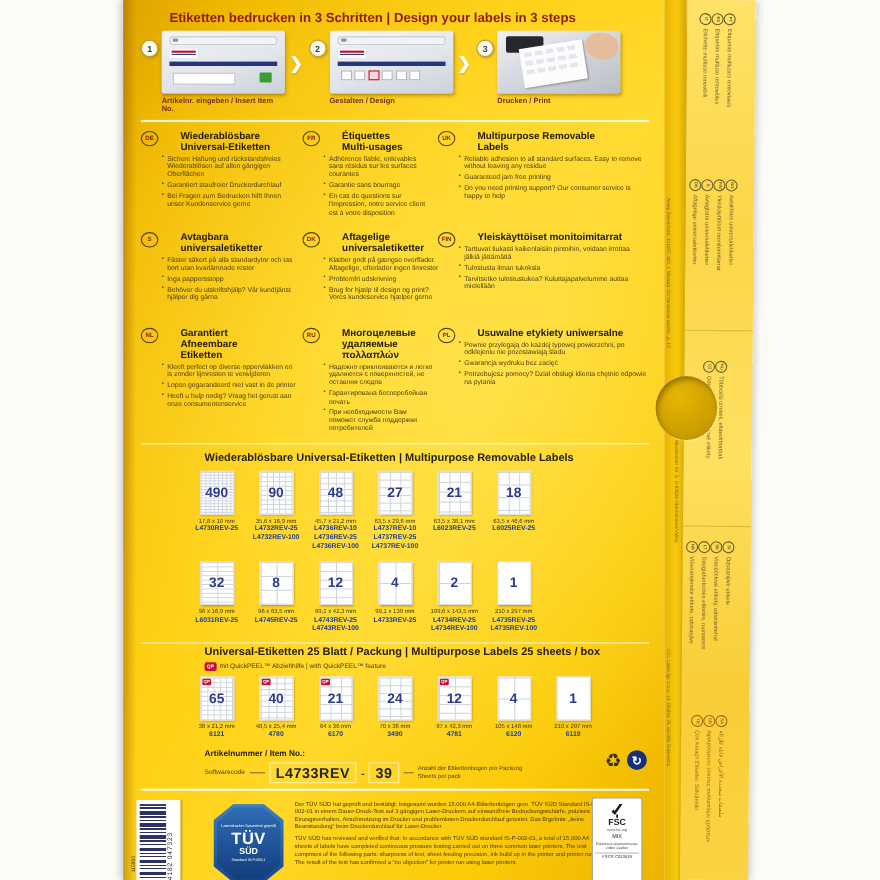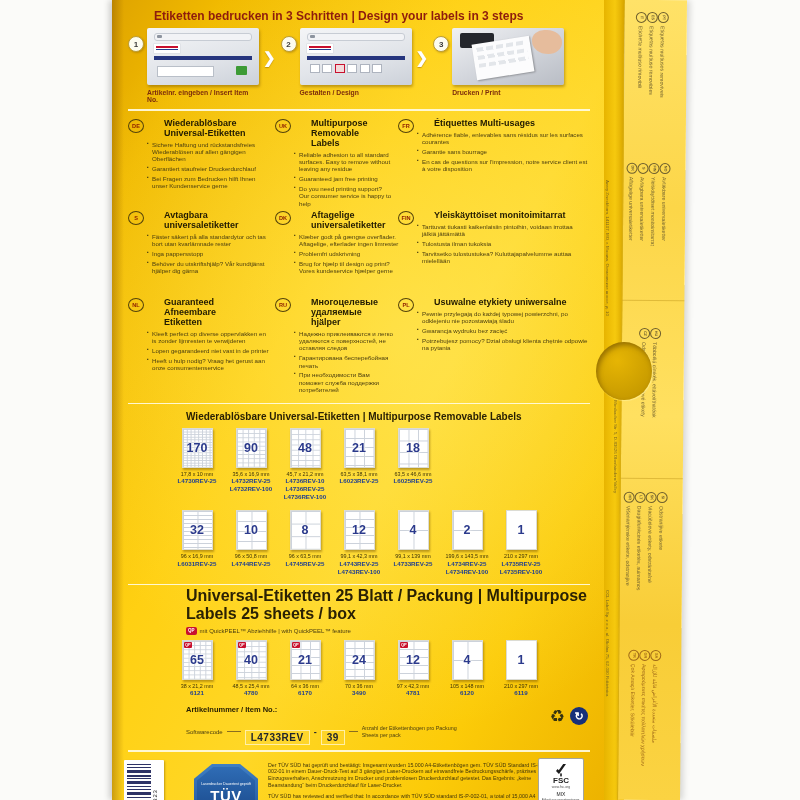--- a/index.html
+++ b/index.html
@@ -67,32 +67,32 @@
   .sheet.blank{background-image:none;}
   .cnt{position:absolute;inset:0;display:flex;align-items:center;justify-content:center;
     font-size:12.5px;font-weight:bold;color:#2b3a8c;text-shadow:0 0 2px #fff,0 0 4px #fff;}
   .qptag{position:absolute;top:1px;left:1px;background:#c8102e;color:#fff;font-size:4px;font-weight:bold;
     padding:1px 1.5px;border-radius:1px;line-height:1;}
   .psize{font-size:5.4px;color:#3c3208;margin-top:3px;line-height:1.2;}
   .pcode{font-size:6.2px;font-weight:bold;color:#23418f;line-height:1.28;}
 
   
   .trytitle{font-size:10.5px;font-weight:bold;color:#2a2104;margin:8px 0 1px 74px;}
-  .trysub{font-size:16px;font-weight:bold;color:#2a2104;margin:2px 0 4px 74px;}
+  .trysub{font-size:10px;font-weight:bold;color:#2a2104;margin:2px 0 4px 74px;}
   .qpnote{display:flex;align-items:center;gap:3px;font-size:6px;color:#4e4010;margin:0 0 5px 74px;}
   .qpnote .qpic{background:#c8102e;color:#fff;font-size:4.5px;font-weight:bold;padding:1.5px 2px;border-radius:2px;line-height:1;}
 
   
   .itemwrap{display:flex;justify-content:space-between;align-items:flex-start;margin:8px 16px 0 74px;}
   .item-label{font-size:7.5px;font-weight:bold;color:#2a2104;margin-bottom:4px;}
   .codeline{display:flex;align-items:center;gap:4px;}
   .softlabel{font-size:6px;color:#4e4010;}
   .hline{width:14px;height:0;border-top:1px solid #8a6d20;}
   .hline.short{width:9px;}
-  .codebox,.qtybox{border:1.2px solid #fff0a8;padding:1px 5px;font-size:10px;font-weight:bold;color:#20252e;letter-spacing:.5px;background:rgba(255,255,255,.06);margin-top:12px;}
+  .codebox,.qtybox{border:1.2px solid #fff0a8;padding:1px 5px;font-size:13px;font-weight:bold;color:#20252e;letter-spacing:.5px;background:rgba(255,255,255,.06);}
   .dashsep{font-size:9px;font-weight:bold;color:#20252e;}
   .qtynotes{font-size:5.4px;color:#4e4010;line-height:1.25;}
   .eco{display:flex;align-items:center;gap:5px;margin-top:2px;}
   .recycle{font-size:17px;color:#35330f;line-height:1;}
   .greendot{width:18px;height:18px;border-radius:50%;background:#17307a;color:#fff;display:flex;align-items:center;justify-content:center;font-size:11px;font-weight:bold;}
 
   
   .bottom{position:relative;height:92px;margin:6px 14px 0 6px;}
   .barcode{position:absolute;left:6px;top:2px;width:40px;height:88px;background:#fff;border-radius:1px;
     box-shadow:1px 1px 2px rgba(110,75,0,.4);display:flex;}
@@ -213,42 +213,42 @@
         <div>
             <h3>Wiederablösbare Universal-Etiketten</h3>
           <ul>
             <li>Sichere Haftung und rückstandsfreies Wiederablösen auf allen gängigen Oberflächen</li>
             <li>Garantiert staufreier Druckerdurchlauf</li>
             <li>Bei Fragen zum Bedrucken hilft Ihnen unser Kundenservice gerne</li>
           </ul>
           </div>
       </div>
       <div class="lang">
+        <span class="badge">FR</span>
+        <div>
+            <h3>Étiquettes Multi-usages</h3>
+          <ul>
+            <li>Adhérence fiable, enlevables sans résidus sur les surfaces courantes</li>
+            <li>Garantie sans bourrage</li>
+            <li>En cas de questions sur l'impression, notre service client est à votre disposition</li>
+          </ul>
+          </div>
+      </div>
+      <div class="lang">
         <span class="badge">UK</span>
         <div>
             <h3>Multipurpose Removable Labels</h3>
           <ul>
             <li>Reliable adhesion to all standard surfaces. Easy to remove without leaving any residue</li>
             <li>Guaranteed jam free printing</li>
             <li>Do you need printing support? Our consumer service is happy to help</li>
           </ul>
           </div>
       </div>
       <div class="lang">
-        <span class="badge">FR</span>
-        <div>
-            <h3>Étiquettes Multi-usages</h3>
-          <ul>
-            <li>Adhérence fiable, enlevables sans résidus sur les surfaces courantes</li>
-            <li>Garantie sans bourrage</li>
-            <li>En cas de questions sur l'impression, notre service client est à votre disposition</li>
-          </ul>
-          </div>
-      </div>
-      <div class="lang">
         <span class="badge">S</span>
         <div>
             <h3>Avtagbara universaletiketter</h3>
           <ul>
             <li>Fäster säkert på alla standardytor och tas bort utan kvarlämnade rester</li>
             <li>Inga pappersstopp</li>
             <li>Behöver du utskriftshjälp? Vår kundtjänst hjälper dig gärna</li>
           </ul>
           </div>
       </div>
@@ -270,32 +270,32 @@
           <ul>
             <li>Tarttuvat tiukasti kaikenlaisiin pintoihin, voidaan irrottaa jälkiä jättämättä</li>
             <li>Tulostusta ilman tukoksia</li>
             <li>Tarvitsetko tulostustukea? Kuluttajapalvelumme auttaa mielellään</li>
           </ul>
           </div>
       </div>
       <div class="lang">
         <span class="badge">NL</span>
         <div>
-            <h3>Guaranteed Afneembare Etiketten</h3>
+            <h3>Garantiert Afneembare Etiketten</h3>
           <ul>
             <li>Kleeft perfect op diverse oppervlakken en is zonder lijmresten te verwijderen</li>
             <li>Lopen gegarandeerd niet vast in de printer</li>
             <li>Heeft u hulp nodig? Vraag het gerust aan onze consumentenservice</li>
           </ul>
           </div>
       </div>
       <div class="lang">
         <span class="badge">RU</span>
         <div>
-            <h3>Многоцелевые удаляемые hjälper</h3>
+            <h3>Многоцелевые удаляемые πολλαπλών</h3>
           <ul>
             <li>Надежно приклеиваются и легко удаляются с поверхностей, не оставляя следов</li>
             <li>Гарантирована бесперебойная печать</li>
             <li>При необходимости Вам поможет служба поддержки потребителей</li>
           </ul>
           </div>
       </div>
       <div class="lang">
         <span class="badge">PL</span>
         <div>
@@ -308,21 +308,21 @@
           </div>
       </div>
     </div>
 
     <div class="rule"></div>
 
     <div class="gridtitle">Wiederablösbare Universal-Etiketten | Multipurpose Removable Labels</div>
     <div class="prods">
       <div class="prod">
         <div class="sheet" style="background-size:3.8px 2.6px">
-            <span class="cnt">170</span>
+            <span class="cnt">490</span>
           </div>
         <div class="psize">17,8 x 10 mm</div>
         <div class="pcode">L4730REV-25</div>
       </div>
       <div class="prod">
         <div class="sheet" style="background-size:5.6px 4.2px">
             <span class="cnt">90</span>
           </div>
         <div class="psize">35,6 x 16,9 mm</div>
         <div class="pcode">L4732REV-25</div>
@@ -331,20 +331,29 @@
       <div class="prod">
         <div class="sheet" style="background-size:7.2px 5.2px">
             <span class="cnt">48</span>
           </div>
         <div class="psize">45,7 x 21,2 mm</div>
         <div class="pcode">L4736REV-10</div>
         <div class="pcode">L4736REV-25</div>
         <div class="pcode">L4736REV-100</div>
       </div>
       <div class="prod">
+        <div class="sheet" style="background-size:9.5px 7px">
+            <span class="cnt">27</span>
+          </div>
+        <div class="psize">63,5 x 29,6 mm</div>
+        <div class="pcode">L4737REV-10</div>
+        <div class="pcode">L4737REV-25</div>
+        <div class="pcode">L4737REV-100</div>
+      </div>
+      <div class="prod">
         <div class="sheet" style="background-size:9.5px 9px">
             <span class="cnt">21</span>
           </div>
         <div class="psize">63,5 x 38,1 mm</div>
         <div class="pcode">L6023REV-25</div>
       </div>
       <div class="prod">
         <div class="sheet" style="background-size:9.5px 11.5px">
             <span class="cnt">18</span>
           </div>
@@ -352,27 +361,20 @@
         <div class="pcode">L6025REV-25</div>
       </div>
     </div>
     <div class="prods" style="margin-top:9px">
       <div class="prod">
         <div class="sheet" style="background-size:14.5px 4px">
             <span class="cnt">32</span>
           </div>
         <div class="psize">96 x 16,9 mm</div>
         <div class="pcode">L6031REV-25</div>
-      </div>
-      <div class="prod">
-        <div class="sheet" style="background-size:14.5px 10px">
-            <span class="cnt">10</span>
-          </div>
-        <div class="psize">96 x 50,8 mm</div>
-        <div class="pcode">L4744REV-25</div>
       </div>
       <div class="prod">
         <div class="sheet" style="background-size:14.5px 12.6px">
             <span class="cnt">8</span>
           </div>
         <div class="psize">96 x 63,5 mm</div>
         <div class="pcode">L4745REV-25</div>
       </div>
       <div class="prod">
         <div class="sheet" style="background-size:14.5px 8px">

